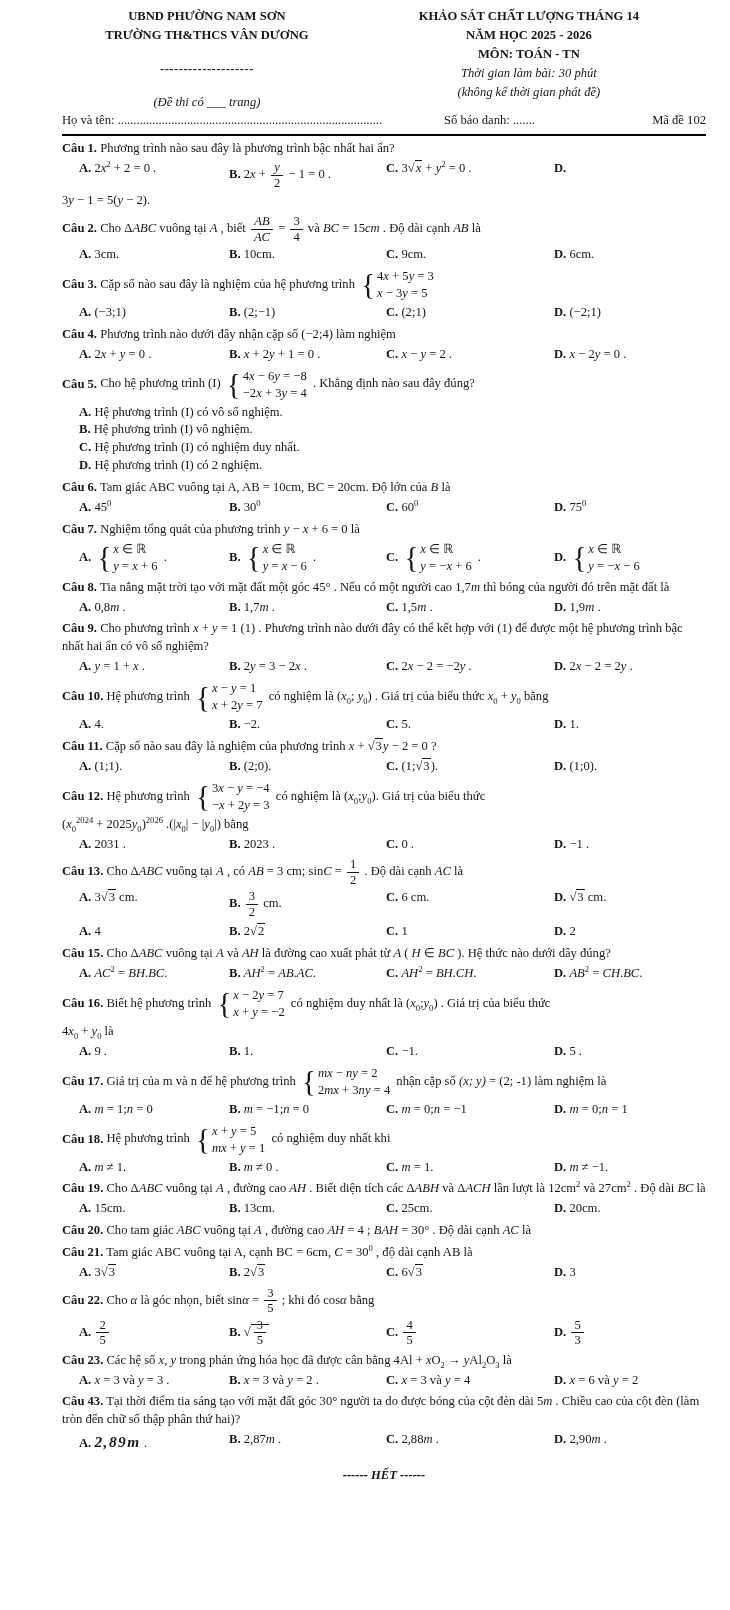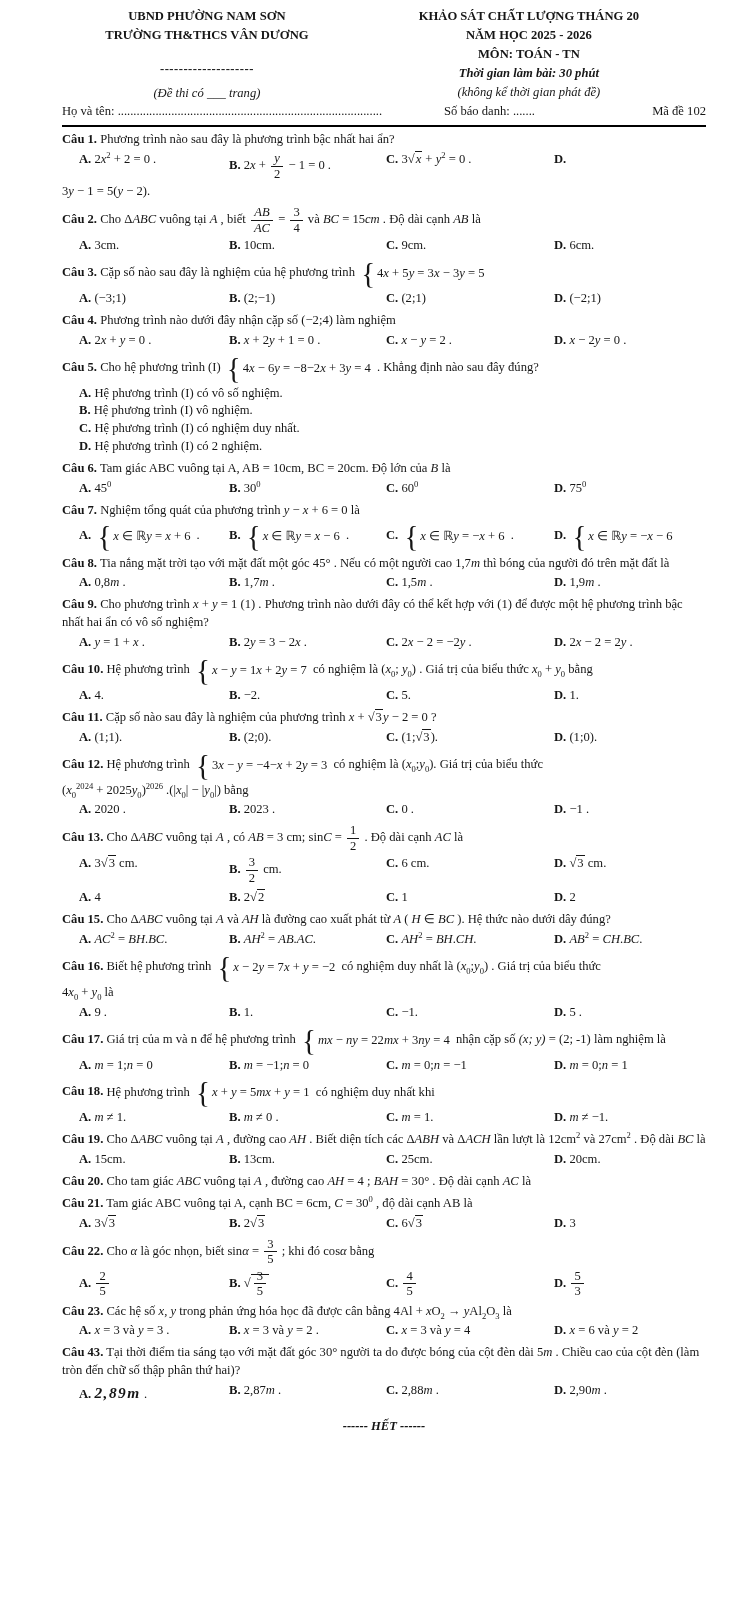--- a/index.html
+++ b/index.html
@@ -7,22 +7,22 @@
     width:730px;height:1610px;overflow:hidden;background:#ffffff;color:#161616;
     font-family:"Liberation Serif",serif;font-size:12.6px;line-height:1.42;
   }
   .page{padding:7px 24px 0 62px}
   
   .header{display:flex}
   .h-left{width:45%;text-align:center}
   .h-right{width:55%;text-align:center}
   .h-line{font-weight:700;line-height:1.5}
   .h-dash{margin-top:16px;font-weight:700;letter-spacing:.5px}
-  .h-note{font-style:italic;margin-top:6px}
-  .h-time{font-weight:700;font-style:italic;line-height:1.5}
+  .h-note{font-style:italic;margin-top:15px}
+  .h-time{font-weight:400;font-style:italic;line-height:1.5}
   .h-time2{font-style:italic;line-height:1.5}
   
   .info{display:flex;align-items:baseline;margin-top:0;padding-bottom:5px;border-bottom:2.5px solid #000}
   .info .name{flex:1;white-space:nowrap;overflow:hidden}
   .info .sbd{width:176px}
   .info .code{width:86px;font-weight:400;text-align:right}
   
   .q{margin-top:4px}
   .qn{font-weight:700}
   .q-extra-before,.q-extra-after{margin:2px 0}
@@ -35,38 +35,38 @@
   i{font-style:italic}
   sup{font-size:.68em;line-height:0}
   sub{font-size:.68em;line-height:0}
   .fr{display:inline-flex;flex-direction:column;text-align:center;vertical-align:middle;line-height:1.15;margin:0 2px}
   .fr>span{padding:0 3px}
   .fr>span:first-child{border-bottom:1px solid #161616}
   .sq{white-space:nowrap}
   .sq>.rad{border-top:1px solid #161616;padding:0 1px}
   .sys{display:inline-flex;align-items:center;vertical-align:middle;margin:0 3px;text-align:left}
   .sys>.br{font-size:2.3em;line-height:1;font-weight:400;margin-right:2px}
-  .sys .se{display:inline-flex;flex-direction:row;line-height:1.35}
+  .sys .se{display:inline-flex;flex-direction:column;line-height:1.35}
   
   .footer{text-align:center;font-weight:700;font-style:italic;margin-top:14px}
 </style>
 </head>
 <body>
 
 <div class="page">
 
   <div class="header">
     <div class="h-left">
       <div class="h-line">UBND PHƯỜNG NAM SƠN</div>
       <div class="h-line">TRƯỜNG TH&amp;THCS VÂN DƯƠNG</div>
       <div class="h-dash">--------------------</div>
       <div class="h-note">(Đề thi có ___ trang)</div>
     </div>
     <div class="h-right">
-      <div class="h-line">KHẢO SÁT CHẤT LƯỢNG THÁNG 20</div>
+      <div class="h-line">KHẢO SÁT CHẤT LƯỢNG THÁNG 14</div>
       <div class="h-line">NĂM HỌC 2025 - 2026</div>
       <div class="h-line">MÔN: TOÁN - TN</div>
       <div class="h-time">Thời gian làm bài: 30 phút</div>
       <div class="h-time2">(không kể thời gian phát đề)</div>
     </div>
   </div>
 
   <div class="info">
     <div class="name"><span>Họ và tên:</span> <span class="dots">....................................................................................</span></div>
     <div class="sbd">Số báo danh: .......</div>
@@ -260,21 +260,21 @@
   <div class="q">
     <div class="q-body"><b class="qn">Câu 12.</b> <span class="q-body-text">Hệ phương trình <span class="sys">
               <span class="br">{</span>
               <span class="se">
                 <span>3<i>x</i> − <i>y</i> = −4</span>
                 <span>−<i>x</i> + 2<i>y</i> = 3</span>
               </span>
             </span> có nghiệm là (<i>x</i><sub>0</sub>;<i>y</i><sub>0</sub>). Giá trị của biểu thức</span></div>
     <div class="q-extra-before">(<i>x</i><sub>0</sub><sup>2024</sup> + 2025<i>y</i><sub>0</sub>)<sup>2026</sup> .(|<i>x</i><sub>0</sub>| − |<i>y</i><sub>0</sub>|) bằng</div>
     <div class="q-opts">
-          <span class="opt"><b class="ol">A.</b> <span class="ov">2020 .</span></span>
+          <span class="opt"><b class="ol">A.</b> <span class="ov">2031 .</span></span>
           <span class="opt"><b class="ol">B.</b> <span class="ov">2023 .</span></span>
           <span class="opt"><b class="ol">C.</b> <span class="ov">0 .</span></span>
           <span class="opt"><b class="ol">D.</b> <span class="ov">−1 .</span></span>
         </div>
 
   </div>
 
   <div class="q">
     <div class="q-body"><b class="qn">Câu 13.</b> <span class="q-body-text">Cho Δ<i>ABC</i> vuông tại <i>A</i> , có <i>AB</i> = 3 cm; sin<i>C</i> = <span class="fr">
               <span>1</span>

